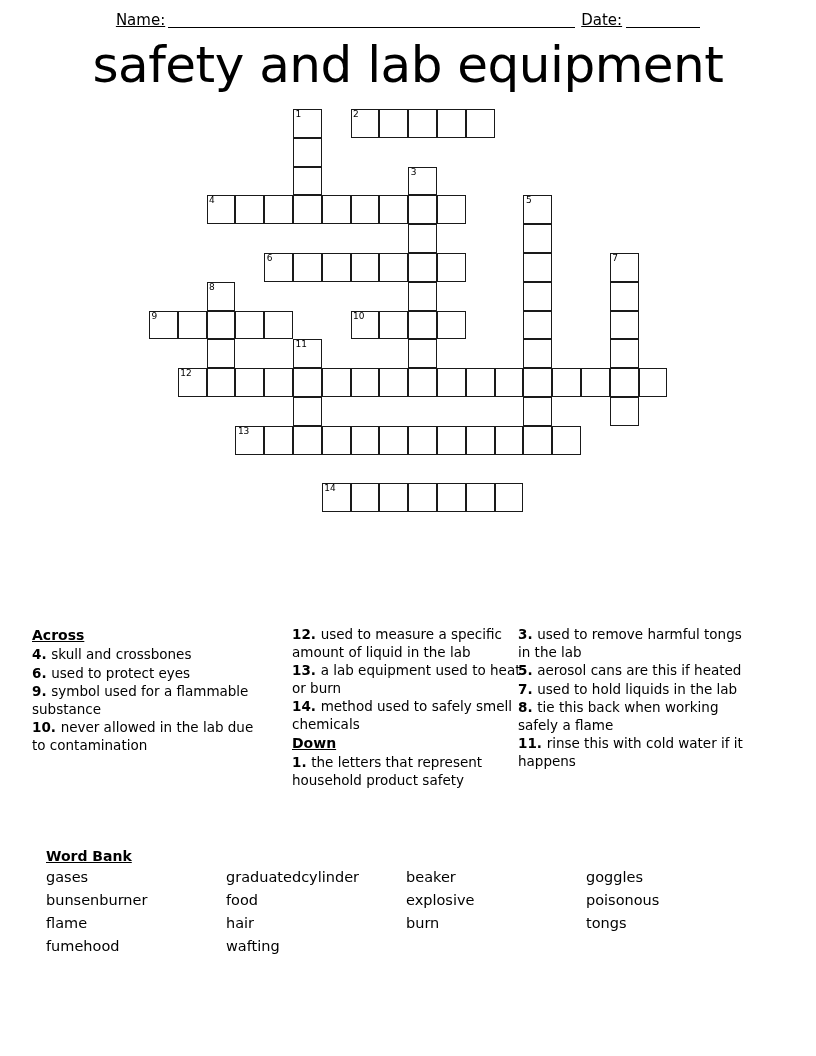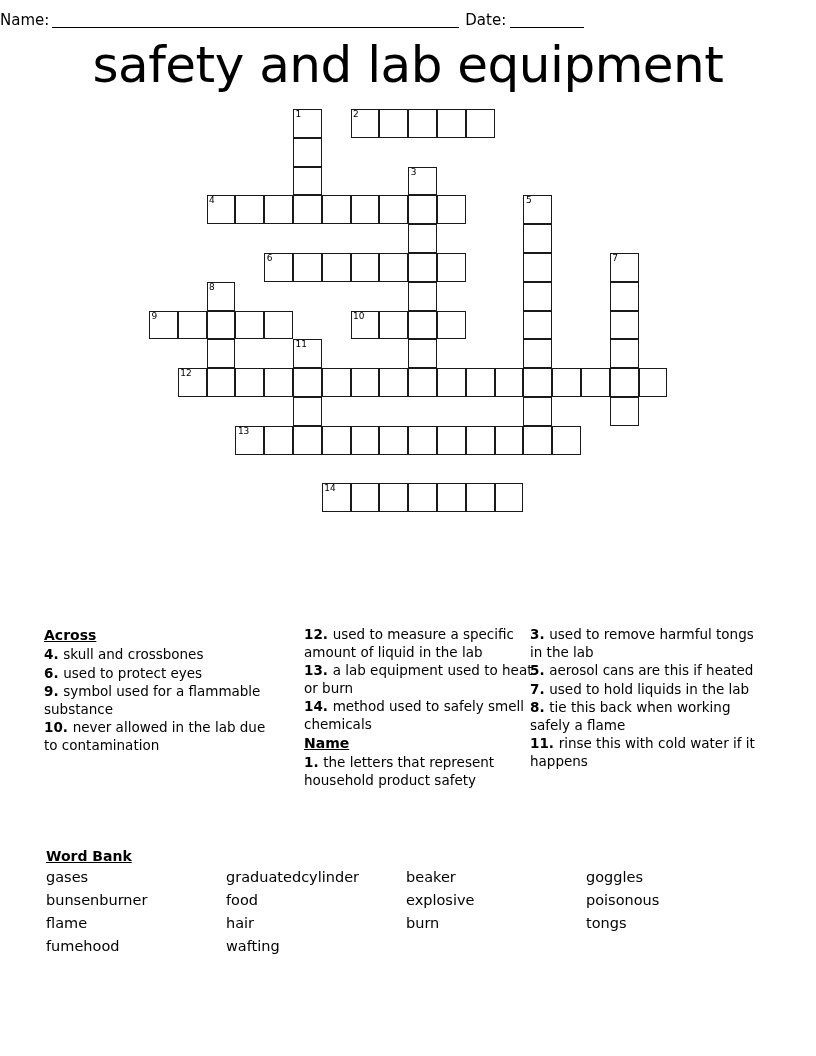--- a/index.html
+++ b/index.html
@@ -17,24 +17,25 @@
   }
 
   
   .name-date-row {
     position: absolute;
     left: 0; top: 0;
     width: 816px;
     height: 28px;
     display: flex;
     align-items: flex-end;
-    justify-content: flex-start;
+    justify-content: center;
     font-size: 15px;
     padding-top: 4px;
     box-sizing: border-box;
+    text-decoration: underline;
   }
   .nd-label { font-size: 15px; line-height: 16px; }
   .nd-rule {
     display: inline-block;
     border-bottom: 1px solid #000;
     height: 13px;
   }
   .nd-rule.name { width: 407px; margin: 0 6px 0 3px; }
   .nd-rule.date { width: 74px; margin-left: 4px; }
 
@@ -72,21 +73,21 @@
     top: -1px;
     font-size: 9px;
     line-height: 10px;
     font-family: "DejaVu Sans", sans-serif;
     color: #000;
   }
 
   
   #clues {
     position: absolute;
-    left: 44px;
+    left: 32px;
     top: 626px;
     width: 724px;
     height: 215px;
   }
   .clue-col {
     position: absolute;
     top: 0;
     font-size: 13.5px;
     line-height: 17.5px;
   }
@@ -272,21 +273,21 @@
       <span class="section-head">Across</span>
       <div class="clue"><span class="cn">4. </span><span>skull and crossbones</span></div>
       <div class="clue"><span class="cn">6. </span><span>used to protect eyes</span></div>
       <div class="clue"><span class="cn">9. </span><span>symbol used for a flammable substance</span></div>
       <div class="clue"><span class="cn">10. </span><span>never allowed in the lab due to contamination</span></div>
     </div>
   <div class="clue-col c2">
       <div class="clue"><span class="cn">12. </span><span>used to measure a specific amount of liquid in the lab</span></div>
       <div class="clue"><span class="cn">13. </span><span>a lab equipment used to heat or burn</span></div>
       <div class="clue"><span class="cn">14. </span><span>method used to safely smell chemicals</span></div>
-      <span class="section-head">Name</span>
+      <span class="section-head">Down</span>
       <div class="clue"><span class="cn">1. </span><span>the letters that represent household product safety</span></div>
     </div>
   <div class="clue-col c3">
       <div class="clue"><span class="cn">3. </span><span>used to remove harmful tongs in the lab</span></div>
       <div class="clue"><span class="cn">5. </span><span>aerosol cans are this if heated</span></div>
       <div class="clue"><span class="cn">7. </span><span>used to hold liquids in the lab</span></div>
       <div class="clue"><span class="cn">8. </span><span>tie this back when working safely a flame</span></div>
       <div class="clue"><span class="cn">11. </span><span>rinse this with cold water if it happens</span></div>
     </div>
 </div>

